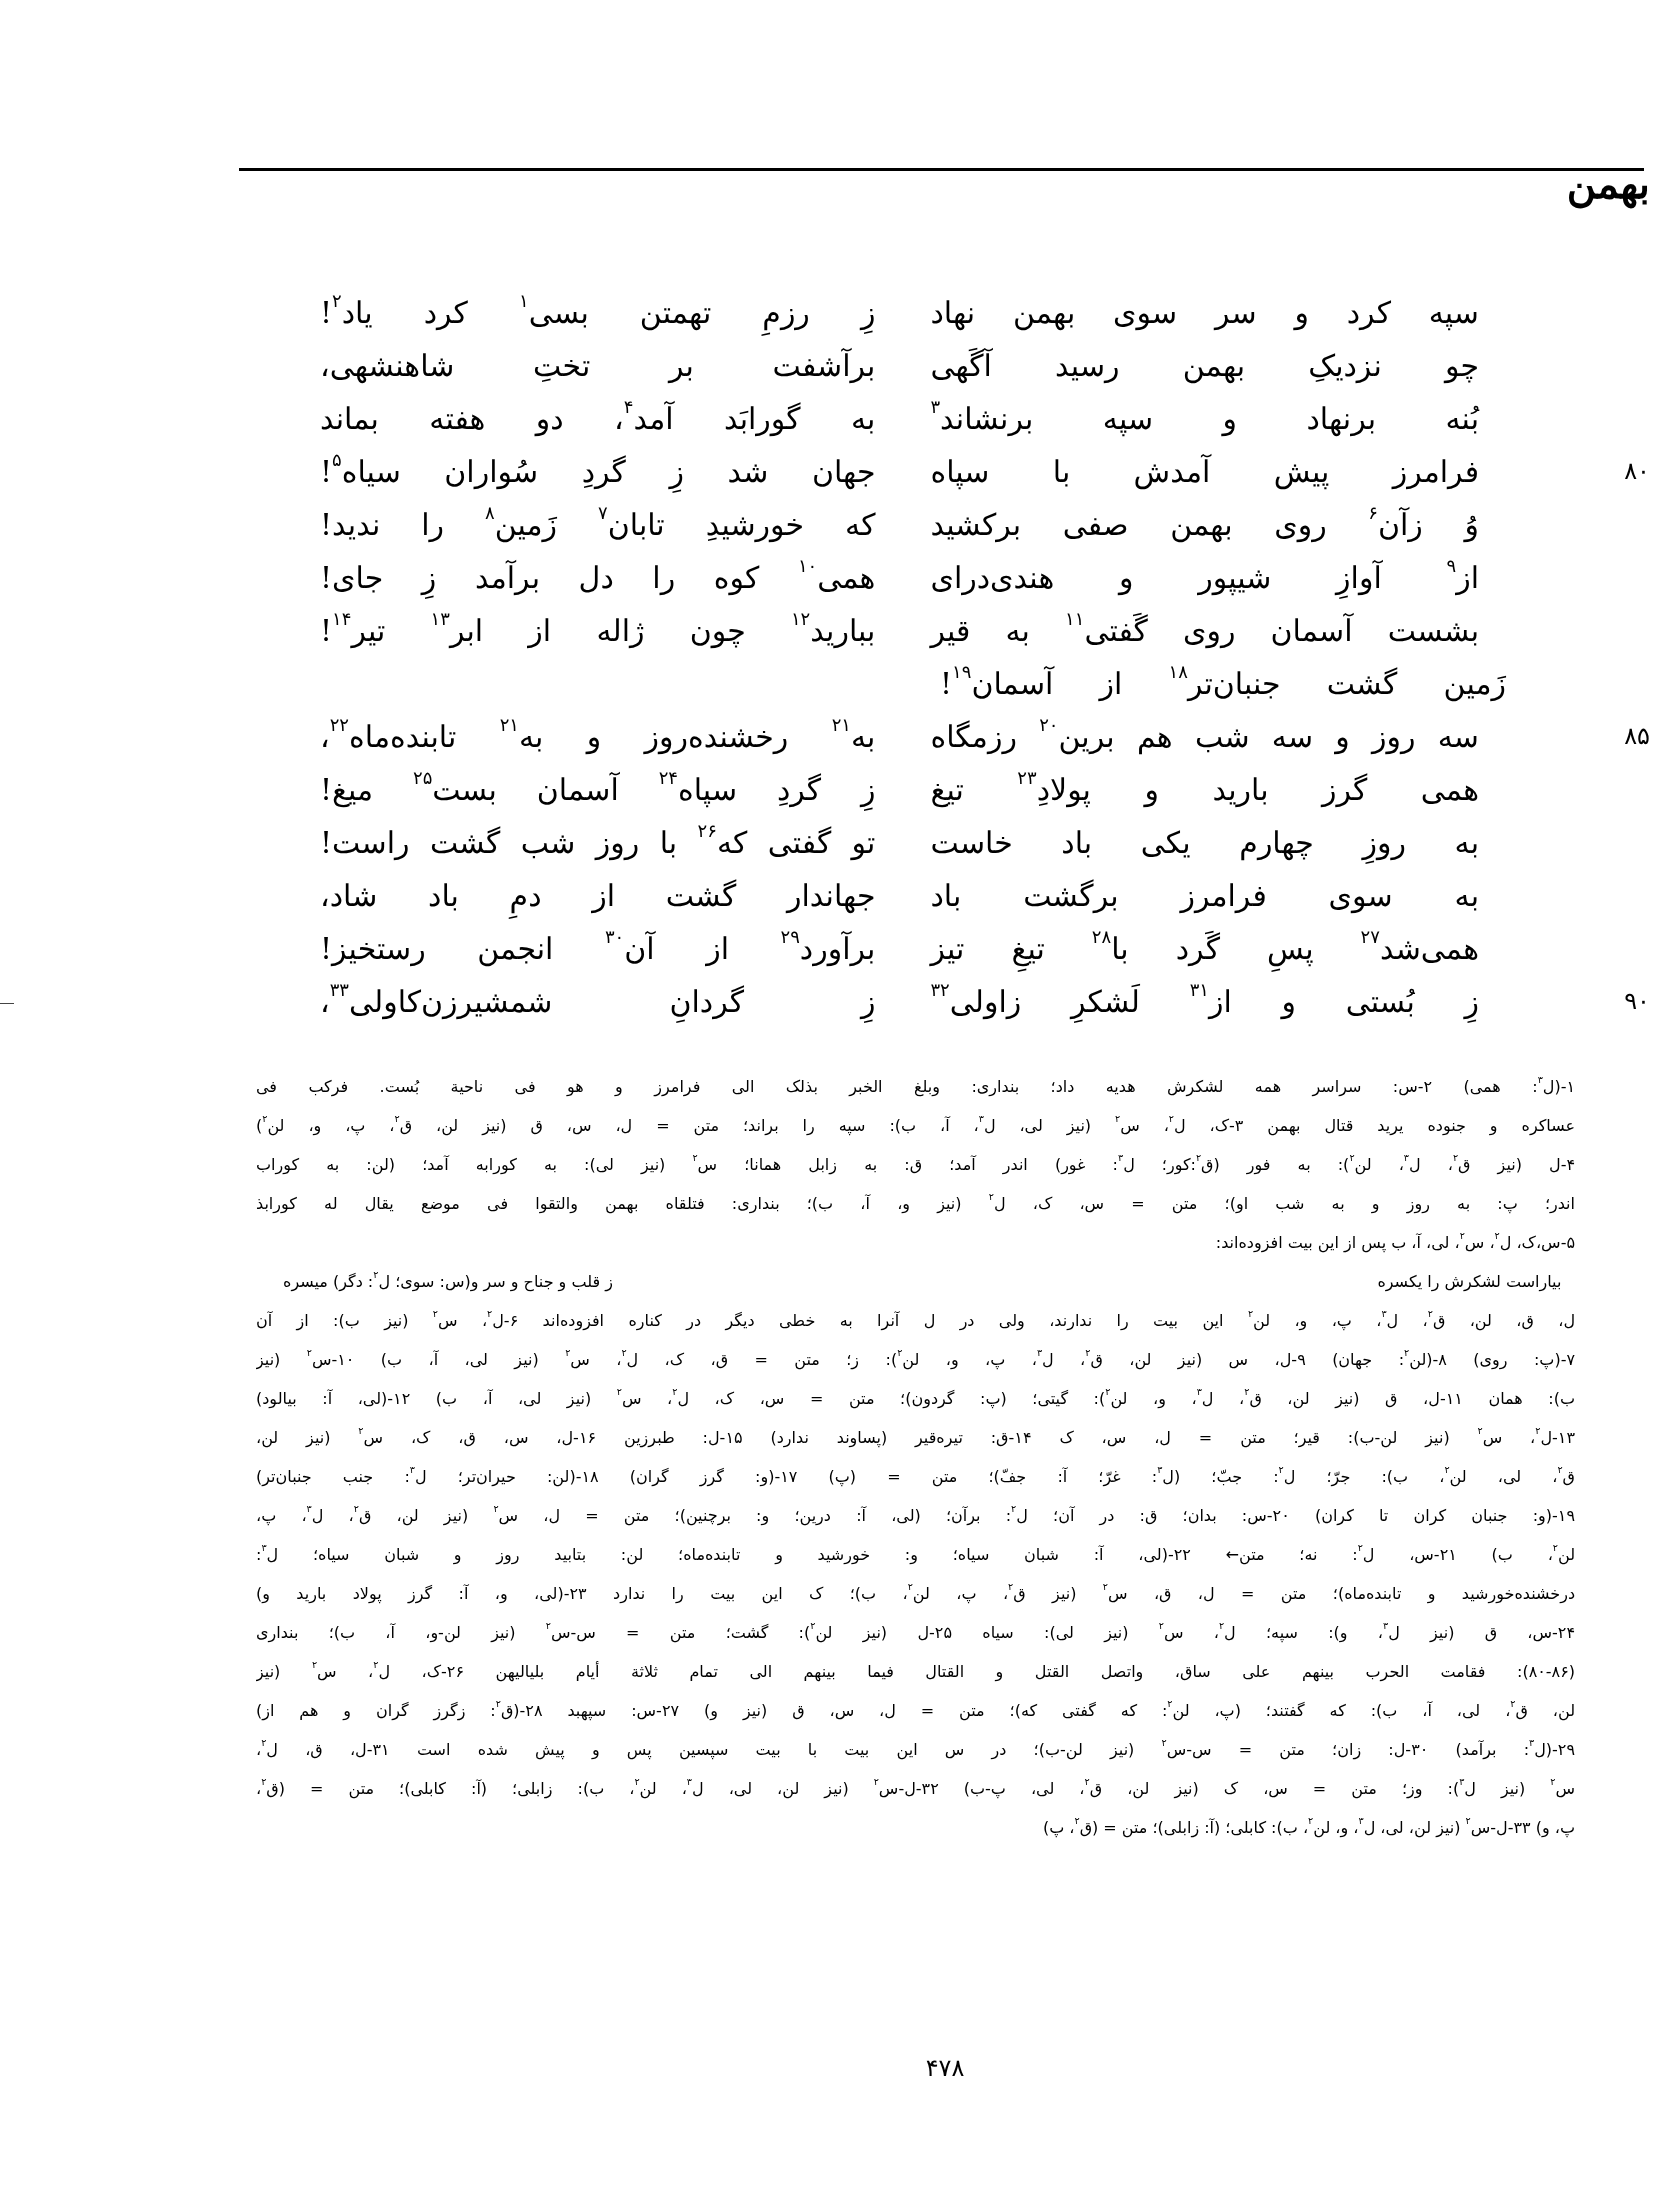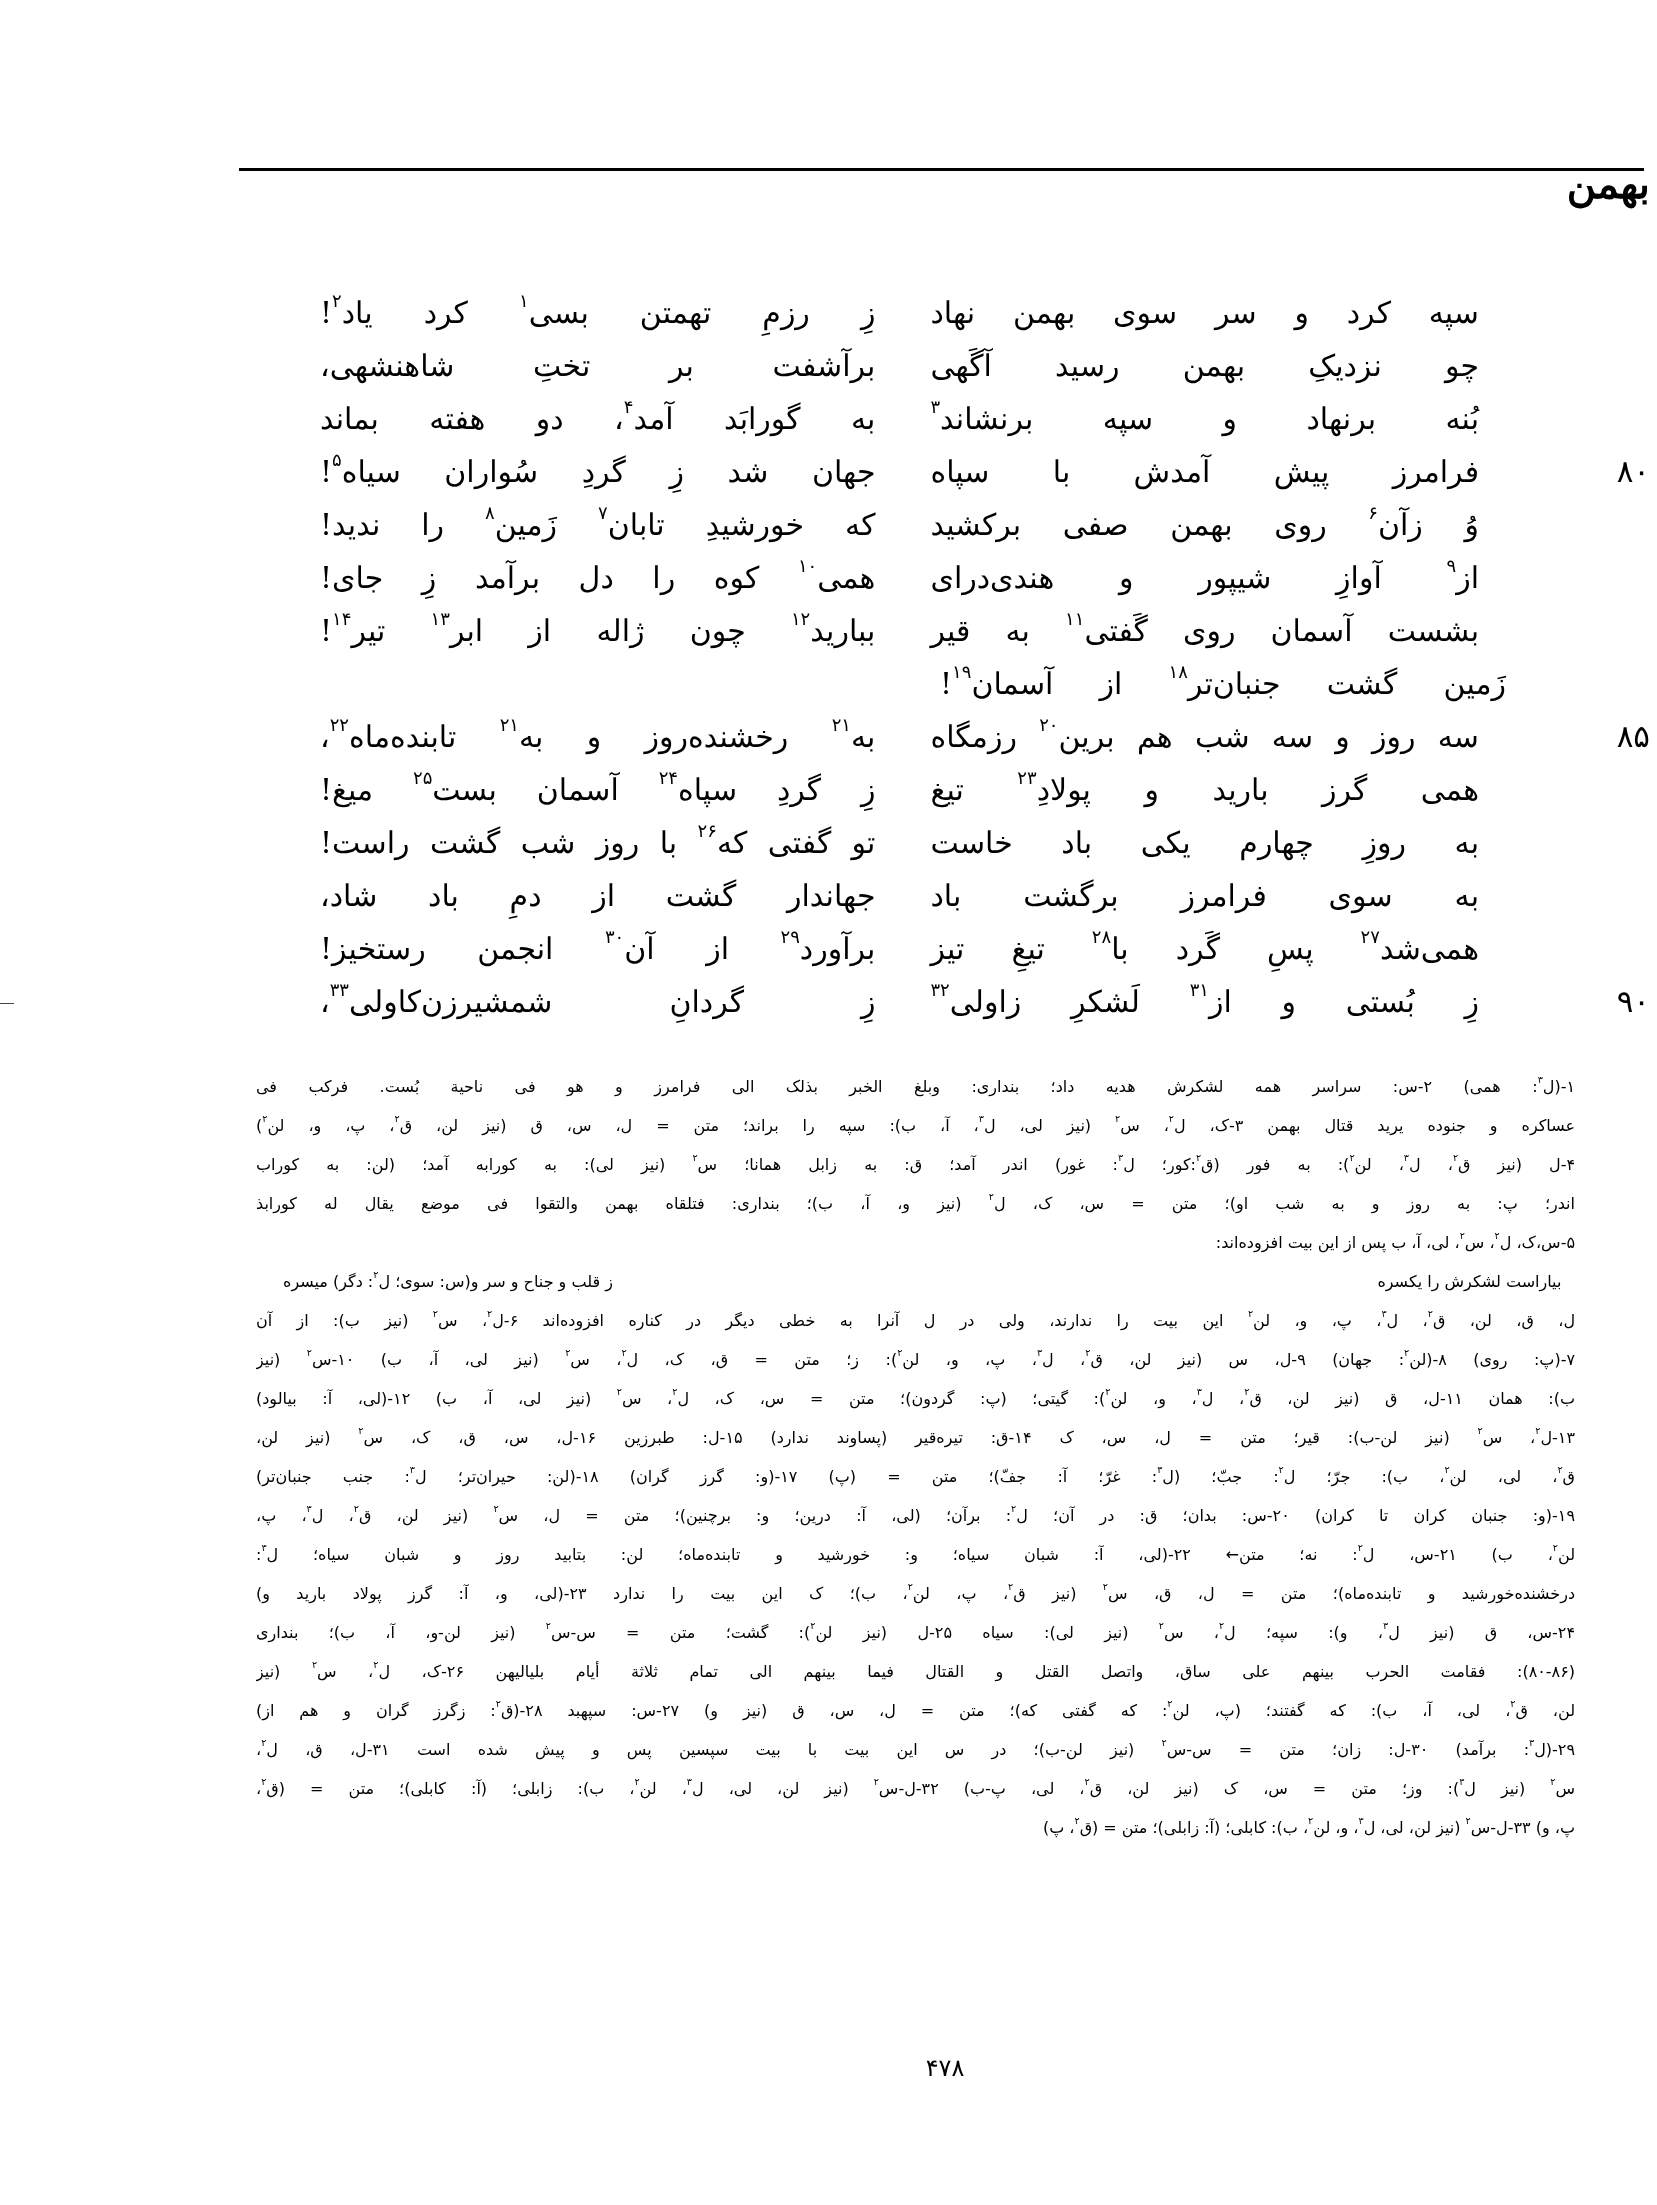--- a/index.html
+++ b/index.html
@@ -11,21 +11,21 @@
                   font-size:40px; font-weight:bold; direction:rtl; line-height:1;margin-top:28px; }
   .head-rule { position:absolute; top:168px; left:239px; width:1405px;
                height:2.7px; background:#000; }
 
   .verses { position:absolute; top:286px; left:320px; width:1241px; direction:rtl; }
   .verse-row { position:relative; height:53px; display:flex; flex-direction:row; }
   .hemistich { width:586px; font-size:30px; line-height:53px; text-align:justify;
                text-align-last:justify; white-space:nowrap; overflow:visible; }
   .hemistich.right { margin-right:82px; width:559px; }
   .hemistich.left { margin-right:55px; width:566px; }
-  .verse-num { position:absolute; right:0; top:0; font-size:31px; line-height:53px;
+  .verse-num { position:absolute; right:0; top:0; font-size:24px; line-height:53px;
                width:61px; text-align:right; }
   sup { font-size:0.6em; line-height:0; vertical-align:0.9em; }
 
   .footnotes { position:absolute; top:1067px; left:256px; width:1319px;
                direction:rtl; font-family:"DejaVu Sans", sans-serif;
                font-size:16px; line-height:39px; text-align:justify; }
   .fn-line { white-space:nowrap; text-align:justify; text-align-last:justify; height:39px; overflow:hidden; }
   .fn-line.last { text-align-last:right; }
   .fn-verse { display:flex; direction:rtl; justify-content:space-between; padding:0 13.6px 0 27px; height:39px; }
   .fn-verse span { white-space:nowrap; }

